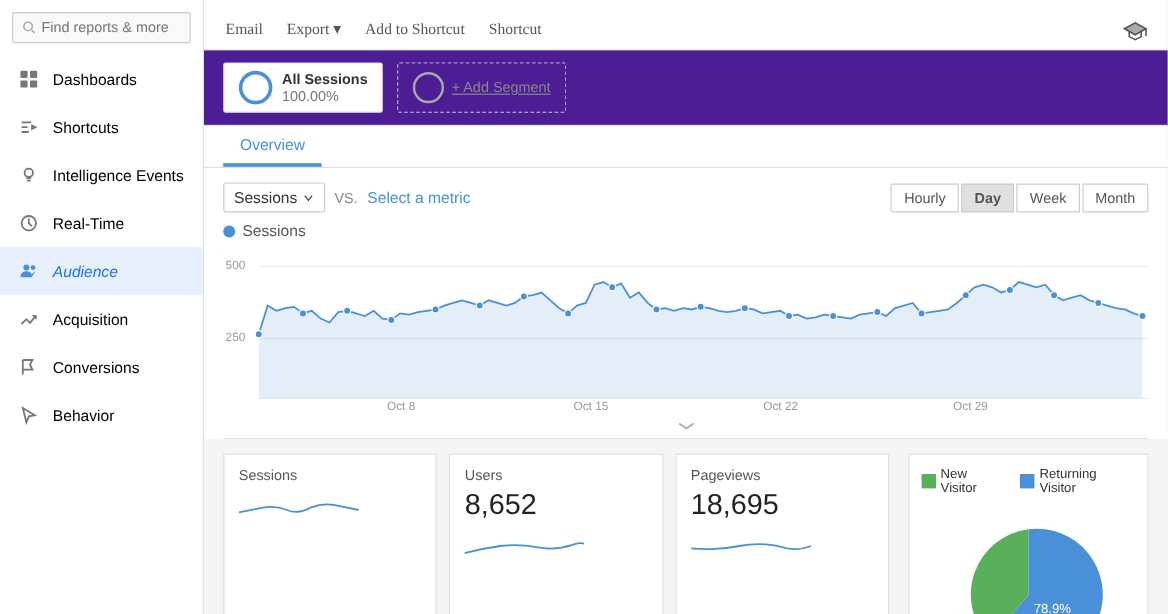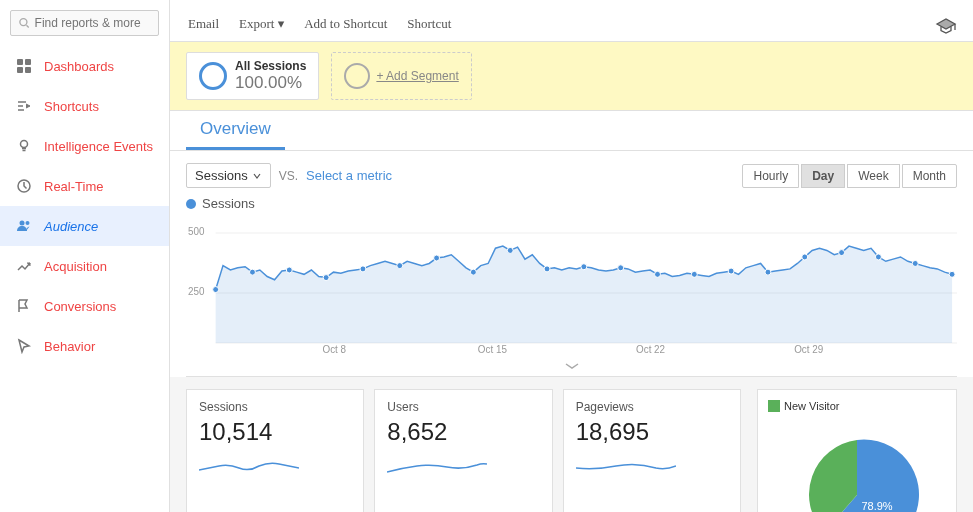--- a/index.html
+++ b/index.html
@@ -33,21 +33,21 @@
       outline: none;
       font-size: 12px;
       color: #555;
       width: 100%;
     }
     .nav-item {
       display: flex;
       align-items: center;
       padding: 10px 14px;
       cursor: pointer;
-      color: #ef4444;
+      color: #000000;
       font-size: 13px;
       gap: 10px;
     }
     .nav-item.active { background: #e8f0fe; color: #1a73e8; font-style: italic; }
     .nav-icon { width: 20px; height: 20px; display: flex; align-items: center; justify-content: center; }
 
     
     #main {
       flex: 1;
       overflow-y: auto;
@@ -90,21 +90,21 @@
       padding: 6px 2px;
       border-bottom: 3px solid transparent;
       display: flex;
       align-items: center;
       gap: 3px;
       font-family: Liberation Serif, serif;
     }
 
     
     #segments-bar {
-      background: #fef9c3;
+      background: #4c1d95;
       padding: 10px 16px;
       display: flex;
       gap: 12px;
       border-bottom: 1px solid #e0e0e0;
       margin-bottom: 0;
     }
     .segment-chip {
       display: flex;
       align-items: center;
       gap: 8px;
@@ -142,21 +142,21 @@
 
     
     #overview-tab {
       background: #fff;
       padding: 0 16px;
       border-bottom: 1px solid #e0e0e0;
     }
     .tab {
       display: inline-block;
       padding: 8px 14px;
-      font-size: 17px;
+      font-size: 13px;
       cursor: pointer;
       border-bottom: 3px solid transparent;
       color: #555;
     }
     .tab.active {
       border-bottom: 3px solid #4a90d9;
       color: #4a90d9;
     }
 
     
@@ -410,21 +410,21 @@
           </svg>
       </div>
     </div>
   </div>
 
   <div id="segments-bar">
     <div class="segment-chip">
       <div class="segment-circle"></div>
       <div>
         <div style="font-size:12px;font-weight:bold;color:#333;">All Sessions</div>
-        <div style="font-size:17px;color:#777;">100.00%</div>
+        <div style="font-size:12px;color:#777;">100.00%</div>
       </div>
     </div>
     <div class="add-segment">
       <div class="add-segment-circle"></div>
       <span style="font-size:12px;color:#888;">+ Add Segment</span>
     </div>
   </div>
 
   <div id="overview-tab">
     <span class="tab active">Overview</span>
@@ -502,21 +502,20 @@
           <path d="M2 2l6 4 6-4" fill="none" stroke="#aaa" stroke-width="1.5"></path>
         </svg>
     </div>
   </div>
 
   <div id="stats-area">
     <div id="stats-left">
 
       <div class="stat-card">
         <div class="stat-label">Sessions</div>
-        <div class="stat-value">10,514</div>
         <svg class="stat-sparkline" viewBox="0 0 100 28" preserveAspectRatio="none">
           <path d="M0 20 Q10 18 20 16 Q30 14 40 18 Q50 22 60 16 Q70 12 80 14 Q90 16 100 18" fill="none" stroke="#4a90d9" stroke-width="1.5"></path>
         </svg>
       </div>
 
       <div class="stat-card">
         <div class="stat-label">Users</div>
         <div class="stat-value">8,652</div>
         <svg class="stat-sparkline" viewBox="0 0 100 28" preserveAspectRatio="none">
           <path d="M0 22 Q15 18 30 16 Q45 14 60 17 Q75 20 90 15 Q95 13 100 14" fill="none" stroke="#4a90d9" stroke-width="1.5"></path>
@@ -532,20 +531,24 @@
       </div>
 
     </div>
 
     <div id="stats-right">
       <div id="pie-legend">
         <div class="pie-legend-item">
           <div class="pie-swatch" style="background:#5ab05a;"></div>
           <span>New Visitor</span>
         </div>
+        <div class="pie-legend-item">
+          <div class="pie-swatch" style="background:#4a90d9;"></div>
+          <span>Returning Visitor</span>
+        </div>
       </div>
       <svg width="160" height="150" viewBox="0 0 160 150">
 
         <path d="M80 75 L80 20 A55 55 0 1 1 47.2 112.5 Z" fill="#4a90d9"></path>
 
         <path d="M80 75 L47.2 112.5 A55 55 0 0 1 80 20 Z" fill="#5ab05a"></path>
 
         <text x="100" y="90" font-size="11" fill="white" text-anchor="middle">78.9%</text>
         <text x="58" y="102" font-size="10" fill="white" text-anchor="middle">21.1%</text>
       </svg>

